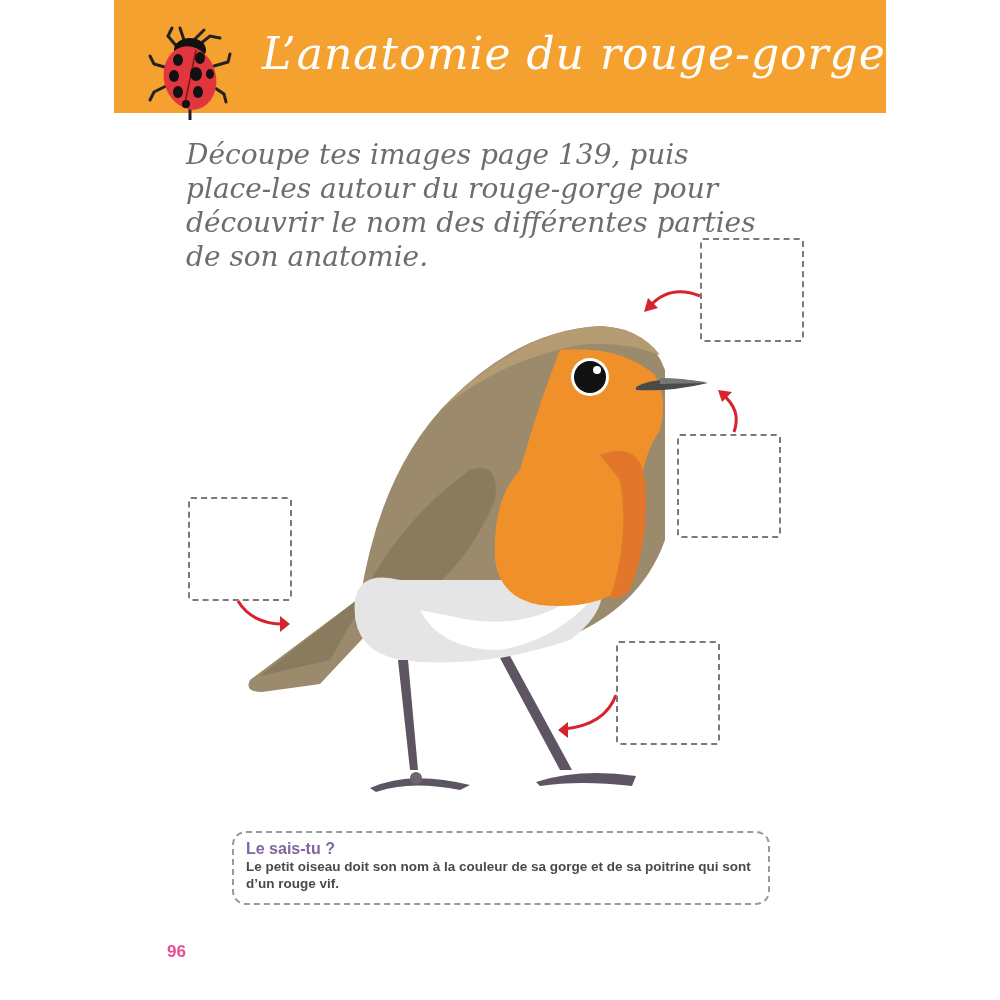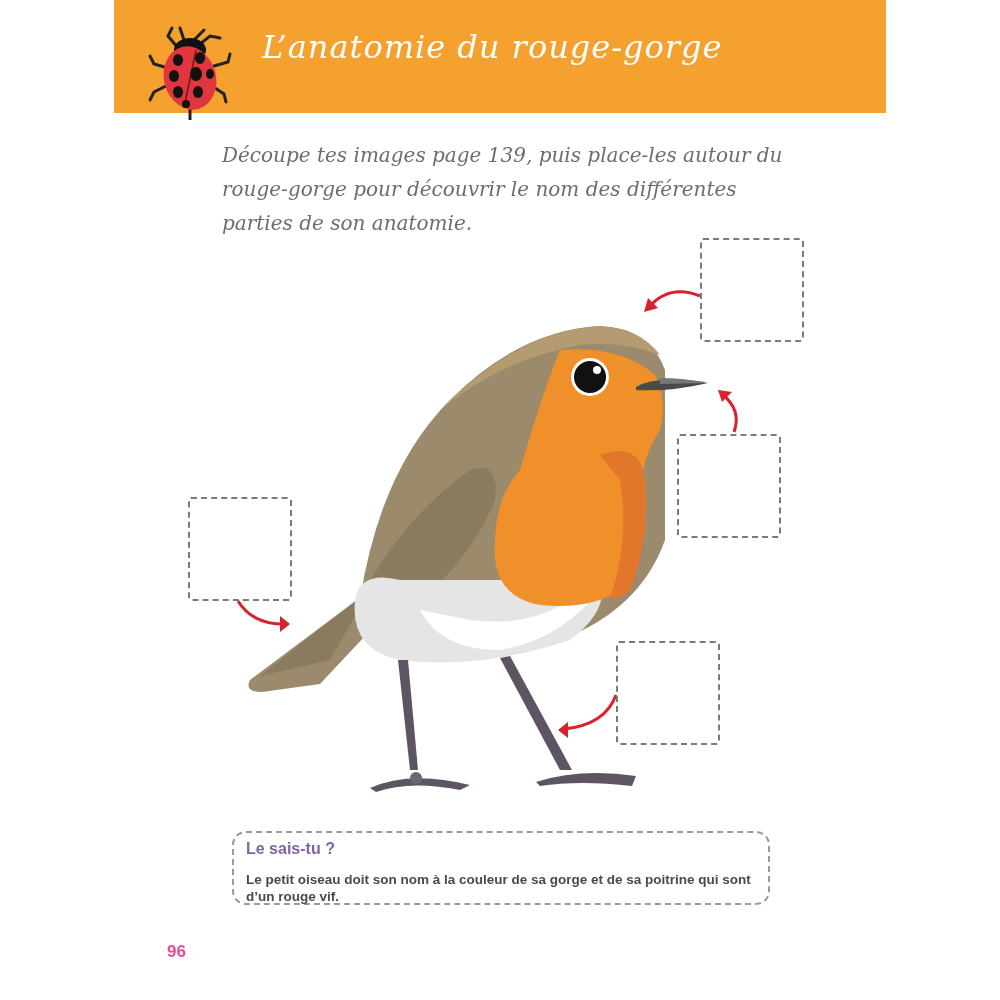--- a/index.html
+++ b/index.html
@@ -1,25 +1,25 @@
 <!DOCTYPE html>
 <html><head>
 <meta charset="utf-8">
 <style>
   html,body{margin:0;padding:0;background:#ffffff;}
   body{width:1000px;height:1000px;position:relative;overflow:hidden;font-family:"DejaVu Sans",sans-serif;}
   .banner{position:absolute;left:114px;top:0;width:772px;height:113px;background:#f4a12f;}
   .ladybug{position:absolute;left:140px;top:20px;width:100px;height:100px;}
-  .title{position:absolute;left:262px;top:28px;color:#ffffff;font-family:"DejaVu Serif",serif;font-style:italic;font-size:32px;letter-spacing:1px;white-space:nowrap;}
-  .instructions{position:absolute;left:186px;top:138px;width:590px;color:#6d6d6d;font-family:"DejaVu Serif",serif;font-style:italic;font-size:20px;line-height:34px;margin-left:36px;}
+  .title{position:absolute;left:262px;top:28px;color:#ffffff;font-family:"DejaVu Serif",serif;font-style:italic;font-size:44px;letter-spacing:1px;white-space:nowrap;}
+  .instructions{position:absolute;left:186px;top:138px;width:590px;color:#6d6d6d;font-family:"DejaVu Serif",serif;font-style:italic;font-size:28px;line-height:34px;}
   .bird{position:absolute;left:0;top:0;width:1000px;height:1000px;}
   .dropbox{position:absolute;border:2px dashed #7a7a7a;border-radius:3px;box-sizing:border-box;background:transparent;cursor:pointer;}
   .fact{position:absolute;left:232px;top:831px;width:538px;height:74px;border:2px dashed #9a9a9a;border-radius:14px;box-sizing:border-box;padding:7px 12px;}
   .fact-title{color:#7f66a0;font-family:"Liberation Sans",sans-serif;font-weight:bold;font-size:16px;line-height:18px;}
-  .fact-text{color:#4a4a4a;font-family:"Liberation Sans",sans-serif;font-weight:bold;font-size:13.5px;line-height:17px;margin-top:13px;}
+  .fact-text{color:#4a4a4a;font-family:"Liberation Sans",sans-serif;font-weight:bold;font-size:13.5px;line-height:17px;margin-top:0;}
   .page-num{position:absolute;left:167px;top:942px;color:#ec4899;font-family:"Liberation Sans",sans-serif;font-weight:bold;font-size:17px;}
 </style>
 </head>
 <body>
 
 <div class="banner"></div>
 
 <svg class="ladybug" viewBox="0 0 100 100">
   <g stroke="#222" stroke-width="3" fill="none" stroke-linecap="round">
     <path d="M38 28 L28 16 L32 8"></path>

